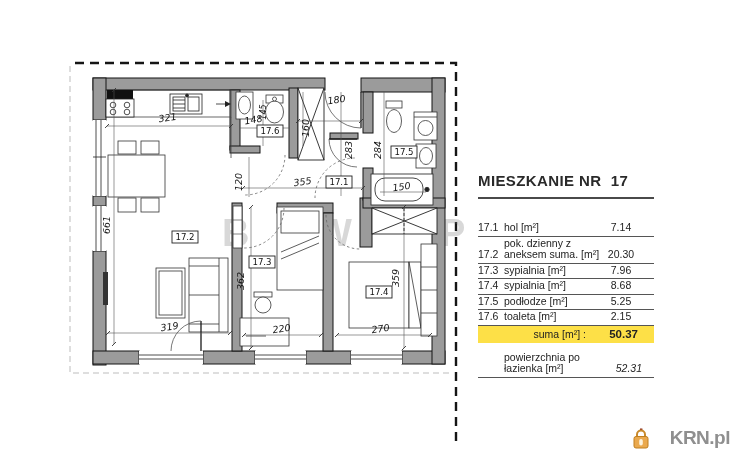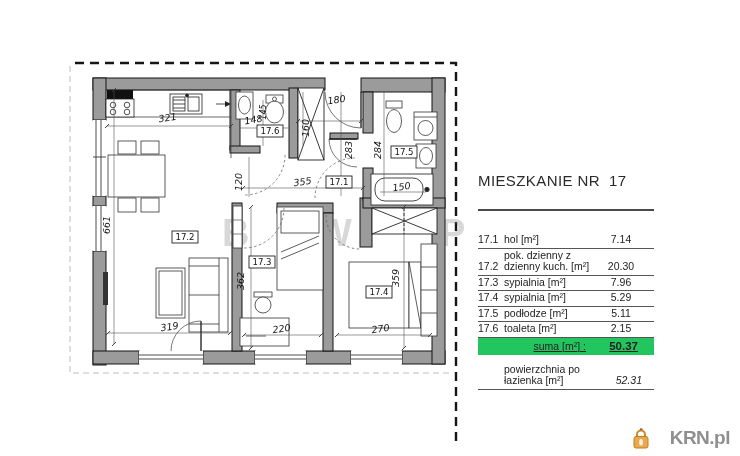--- a/index.html
+++ b/index.html
@@ -7,22 +7,22 @@
          font-family:"Liberation Sans",sans-serif;}
   
   #plan{position:absolute;left:0;top:0;}
   .dim{font-family:"DejaVu Sans",sans-serif;font-style:italic;font-size:9.5px;fill:#151515;}
   .dims{font-family:"DejaVu Sans",sans-serif;font-style:italic;font-size:8px;fill:#151515;}
   .roomlbl{font-family:"DejaVu Sans",sans-serif;font-size:8.6px;fill:#111;}
   .wm{font-family:"Liberation Sans",sans-serif;font-size:38px;font-weight:bold;
       fill:rgba(125,125,125,0.30);}
   
   .panel{position:absolute;left:478px;top:172px;width:176px;color:#222;}
-  .panel-title{font-size:15px;font-weight:400;letter-spacing:.4px;white-space:pre;
-               padding-bottom:20px;border-bottom:2px solid #4a4a4a;color:#2a2a2a;}
+  .panel-title{font-size:15px;font-weight:700;letter-spacing:.4px;white-space:pre;
+               padding-bottom:8px;border-bottom:2px solid #4a4a4a;color:#2a2a2a;}
   .rows{margin-top:22px;}
   .arow{display:flex;align-items:flex-end;border-bottom:1.5px solid #555;
         padding:1px 0 2px 0;font-size:10.5px;line-height:11.5px;}
   .arow .no{width:26px;flex:none;}
   .arow .lbl{flex:1;}
   .arow .lbl .l2:empty{display:none;}
   .arow .val{width:42px;flex:none;text-align:center;padding-right:12px;}
   .sumarow{display:flex;justify-content:flex-end;align-items:center;
            padding:2px 0 3px 0;font-size:10.5px;}
   .sumarow .slbl{margin-right:10px;}
@@ -310,45 +310,45 @@
     <div class="panel-title">MIESZKANIE NR  17</div>
 
     <div class="rows">
       <div class="arow">
         <span class="no">17.1</span>
         <span class="lbl"><span>hol [m²]</span></span>
         <span class="val">7.14</span>
       </div>
       <div class="arow">
         <span class="no">17.2</span>
-        <span class="lbl"><span>pok. dzienny z</span><br><span class="l2">dzienny kuch. [m²]</span></span>
+        <span class="lbl"><span>pok. dzienny z</span><br><span class="l2">aneksem suma. [m²]</span></span>
         <span class="val">20.30</span>
       </div>
       <div class="arow">
         <span class="no">17.3</span>
         <span class="lbl"><span>sypialnia [m²]</span></span>
         <span class="val">7.96</span>
       </div>
       <div class="arow">
         <span class="no">17.4</span>
         <span class="lbl"><span>sypialnia [m²]</span></span>
-        <span class="val">5.29</span>
+        <span class="val">8.68</span>
       </div>
       <div class="arow">
         <span class="no">17.5</span>
         <span class="lbl"><span>podłodze [m²]</span></span>
-        <span class="val">5.11</span>
+        <span class="val">5.25</span>
       </div>
       <div class="arow">
         <span class="no">17.6</span>
         <span class="lbl"><span>toaleta [m²]</span></span>
         <span class="val">2.15</span>
       </div>
 
-      <div class="sumarow" style="background: #22c55e; text-decoration: underline;">
+      <div class="sumarow" style="background: #fde047;">
         <span class="slbl">suma [m²] :</span>
         <span class="sval">50.37</span>
       </div>
 
       <div class="powrow">
         <span class="lbl"><span>powierzchnia po</span><br><span>łazienka [m²]</span></span>
         <span class="val">52.31</span>
       </div>
     </div>
   </div>

